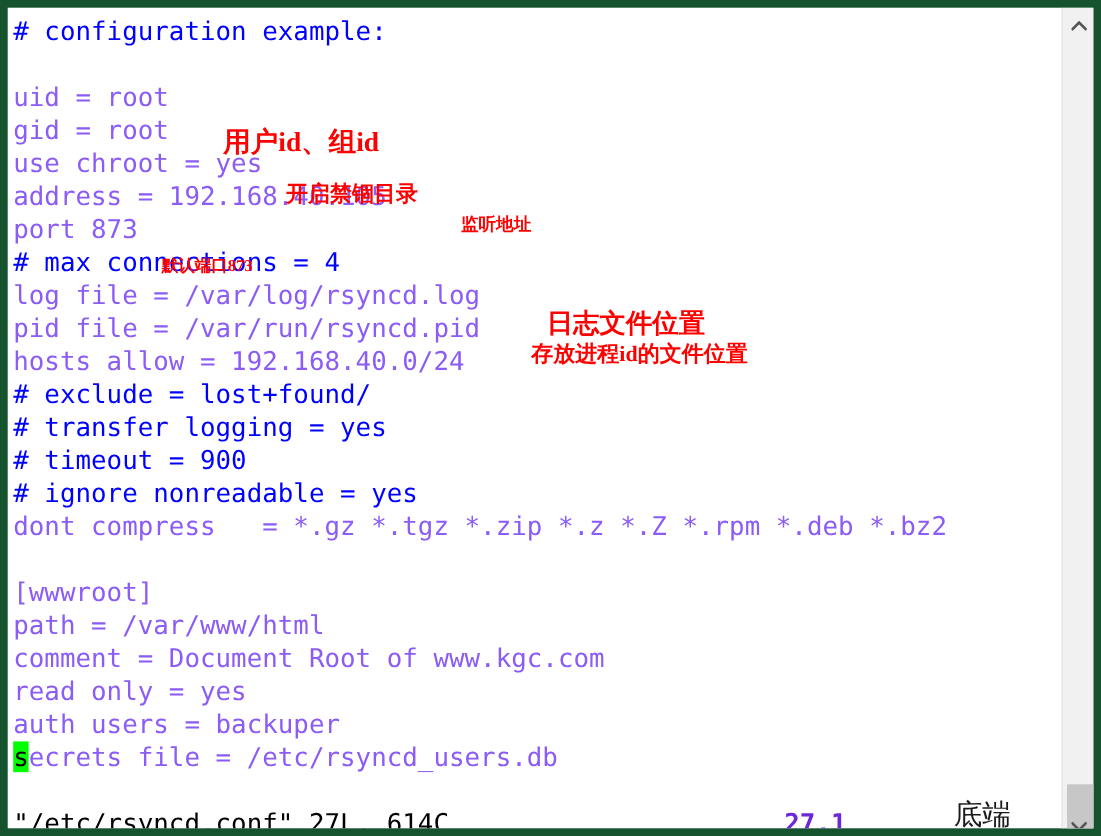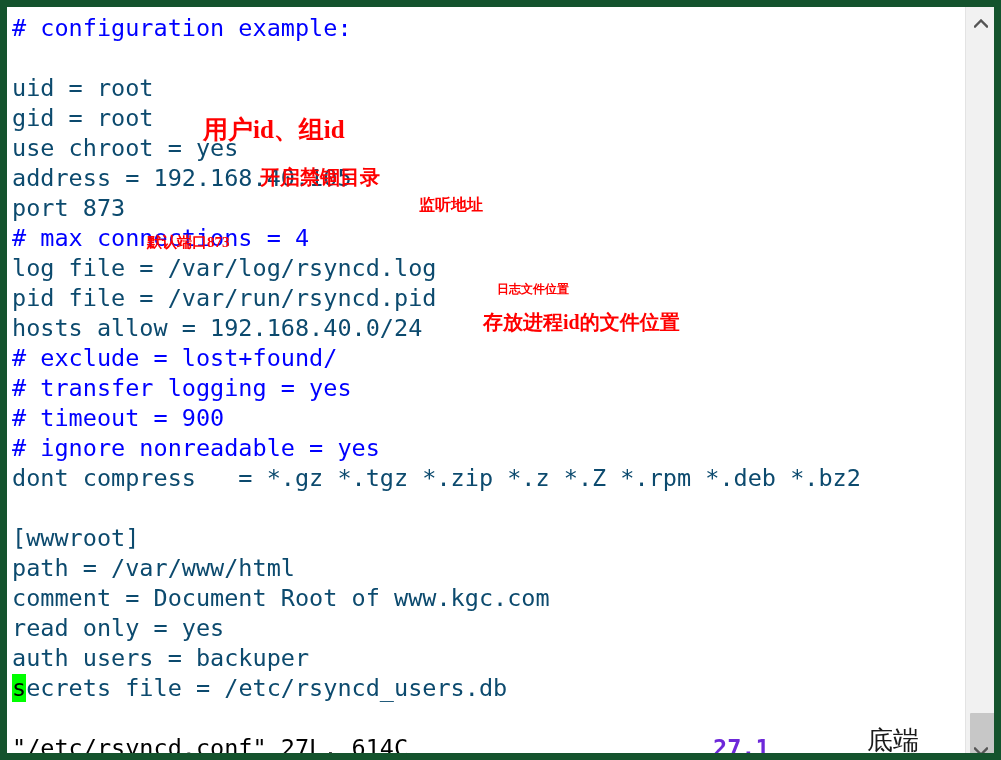--- a/index.html
+++ b/index.html
@@ -40,21 +40,21 @@
     color: #000000;
     white-space: pre;
     letter-spacing: 0px;
   }
   .line {
     height: 30px;
     white-space: pre;
     position: relative;
   }
   .cmt   { color: #0000ff; }
-  .plain { color: #0c4a6e; }
+  .plain { color: #8b5cf6; }
   .blank { height: 30px; }
 
   .cursor {
     background: #00ff00;
     color: #000000;
   }
 
   
   .anno {
     position: absolute;
@@ -159,21 +159,21 @@
 
 <div id="screen">
 
   <div id="terminal"><div class="line"><span class="cmt"># configuration example:</span></div><div class="line blank">&nbsp;</div><div class="line"><span class="plain">uid = root</span></div><div class="line"><span class="plain">gid = root</span></div><div class="line"><span class="plain">use chroot = yes</span></div><div class="line"><span class="plain">address = 192.168.40.105</span></div><div class="line"><span class="plain">port 873</span></div><div class="line"><span class="cmt"># max connections = 4</span></div><div class="line"><span class="plain">log file = /var/log/rsyncd.log</span></div><div class="line"><span class="plain">pid file = /var/run/rsyncd.pid</span></div><div class="line"><span class="plain">hosts allow = 192.168.40.0/24</span></div><div class="line"><span class="cmt"># exclude = lost+found/</span></div><div class="line"><span class="cmt"># transfer logging = yes</span></div><div class="line"><span class="cmt"># timeout = 900</span></div><div class="line"><span class="cmt"># ignore nonreadable = yes</span></div><div class="line"><span class="plain">dont compress   = *.gz *.tgz *.zip *.z *.Z *.rpm *.deb *.bz2</span></div><div class="line blank">&nbsp;</div><div class="line"><span class="plain">[wwwroot]</span></div><div class="line"><span class="plain">path = /var/www/html</span></div><div class="line"><span class="plain">comment = Document Root of www.kgc.com</span></div><div class="line"><span class="plain">read only = yes</span></div><div class="line"><span class="plain">auth users = backuper</span></div><div class="line"><span class="cursor">s</span><span class="plain">ecrets file = /etc/rsyncd_users.db</span></div></div>
 
   <div id="annotation-layer">
       <div class="anno" style="left: 196px; top: 110px; font-size: 25px;">用户id、组id</div>
       <div class="anno" style="left: 253px; top: 160px; font-size: 20px;">开启禁锢目录</div>
       <div class="anno" style="left: 412px; top: 190px; font-size: 16px;">监听地址</div>
       <div class="anno" style="left: 140px; top: 228px; font-size: 15px;">默认端口873</div>
-      <div class="anno" style="left: 490px; top: 276px; font-size: 12px;">日志文件位置</div>
+      <div class="anno" style="left: 490px; top: 276px; font-size: 24px;">日志文件位置</div>
       <div class="anno" style="left: 476px; top: 305px; font-size: 20px;">存放进程id的文件位置</div>
     </div>
 
   <div id="statusbar">"/etc/rsyncd.conf" 27L, 614C</div>
   <div id="status-pos">27,1</div>
 
   <div id="overlay-cn">底端</div>
 
   <div id="scrollbar">
     <div class="sb-arrow" id="sb-up">

